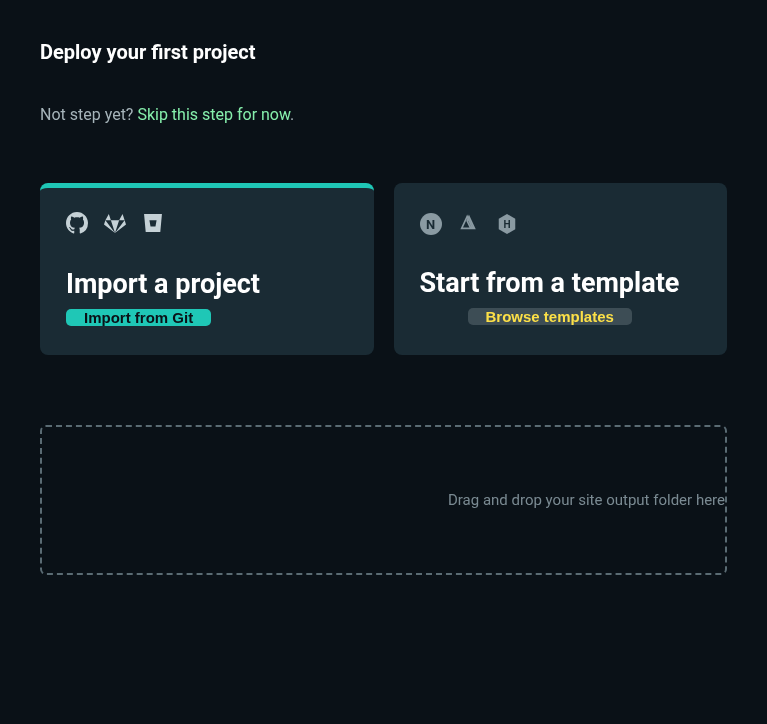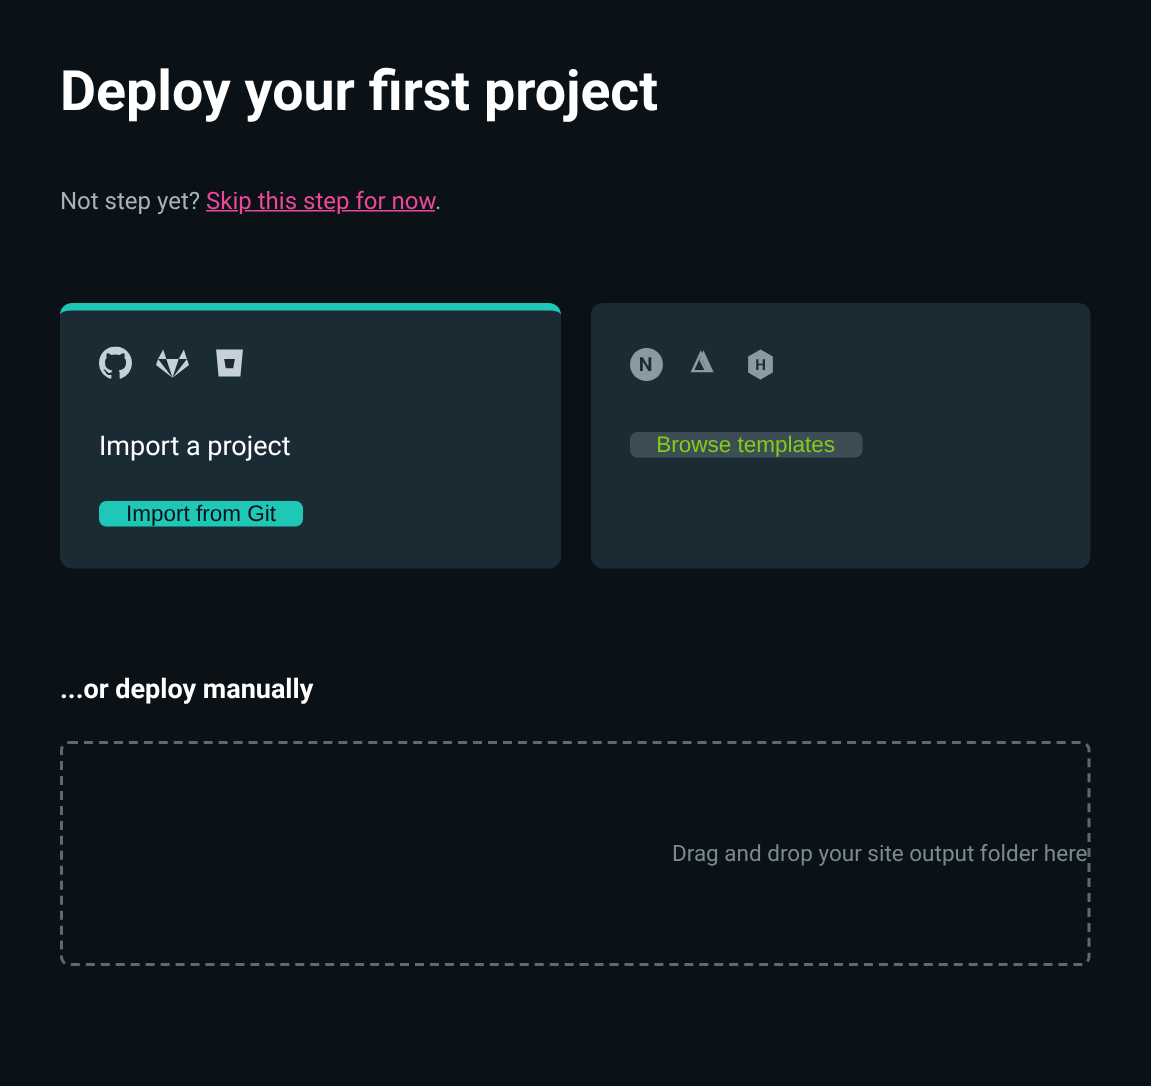--- a/index.html
+++ b/index.html
@@ -9,32 +9,31 @@
     }
     body {
       background-color: #0a1117;
       color: #ffffff;
       font-family: -apple-system, BlinkMacSystemFont, "Segoe UI", Roboto, sans-serif;
       width: 767px;
       height: 724px;
       padding: 40px;
     }
     .page-title {
-      font-size: 37px;
+      font-size: 20px;
       font-weight: 700;
       margin-bottom: 12px;
     }
     .subtitle {
       color: #a6b4ba;
       font-size: 16px;
       line-height: 1.6;
     }
     .skip-link {
-      color: #ec4899;
-      text-decoration: underline;
+      color: #86efac;
       cursor: pointer;
     }
     .cards-row {
       display: flex;
       gap: 20px;
       margin-top: 56px;
     }
     .card {
       flex: 1;
       background-color: #1a2b34;
@@ -51,40 +50,41 @@
       gap: 16px;
       align-items: center;
       margin-bottom: 30px;
     }
     .icon-row svg {
       width: 22px;
       height: 22px;
       fill: #c5d1d6;
     }
     .card-title {
-      font-size: 18px;
-      font-weight: 400;
-      margin-bottom: 24px;
+      font-size: 27px;
+      font-weight: 700;
+      margin-bottom: 8px;
     }
     .btn {
       display: inline-block;
       padding: 0 18px;
       border-radius: 5px;
       font-size: 15px;
-      font-weight: 400;
+      font-weight: 700;
       border: none;
       cursor: pointer;
     }
     .btn-primary {
       background-color: #1fc7b6;
       color: #0a1117;
     }
     .btn-secondary {
       background-color: #3d4d55;
-      color: #84cc16;
+      color: #fde047;
+      margin-left: 48px;
     }
     .manual-section {
       margin-top: 70px;
     }
     .manual-title {
       font-size: 18px;
       font-weight: 700;
       margin-bottom: 24px;
     }
     .dropzone {
@@ -158,22 +158,22 @@
             <path d="M4 15L10 2l6 13H4zm8-13l6 13h-4l-4-8 2-5z" fill="none" stroke="#8a9aa2" stroke-width="1.8"></path>
           </svg>
       </span>
       <span class="hex-icon">
         <svg viewBox="0 0 24 24" width="22" height="22">
             <path d="M12 1l9 5.2v11.6L12 23l-9-5.2V6.2L12 1z" fill="#8a9aa2"></path>
             <text x="12" y="16" text-anchor="middle" font-size="11" font-weight="700" fill="#1a2b34">H</text>
           </svg>
       </span>
     </div>
+    <h2 class="card-title">Start from a template</h2>
     <button class="btn btn-secondary">Browse templates</button>
   </div>
 </div>
 
 <div class="manual-section">
-  <h3 class="manual-title">...or deploy manually</h3>
   <div class="dropzone">
     <span>Drag and drop your site output folder here</span>
   </div>
 </div>
 
 </body></html>

